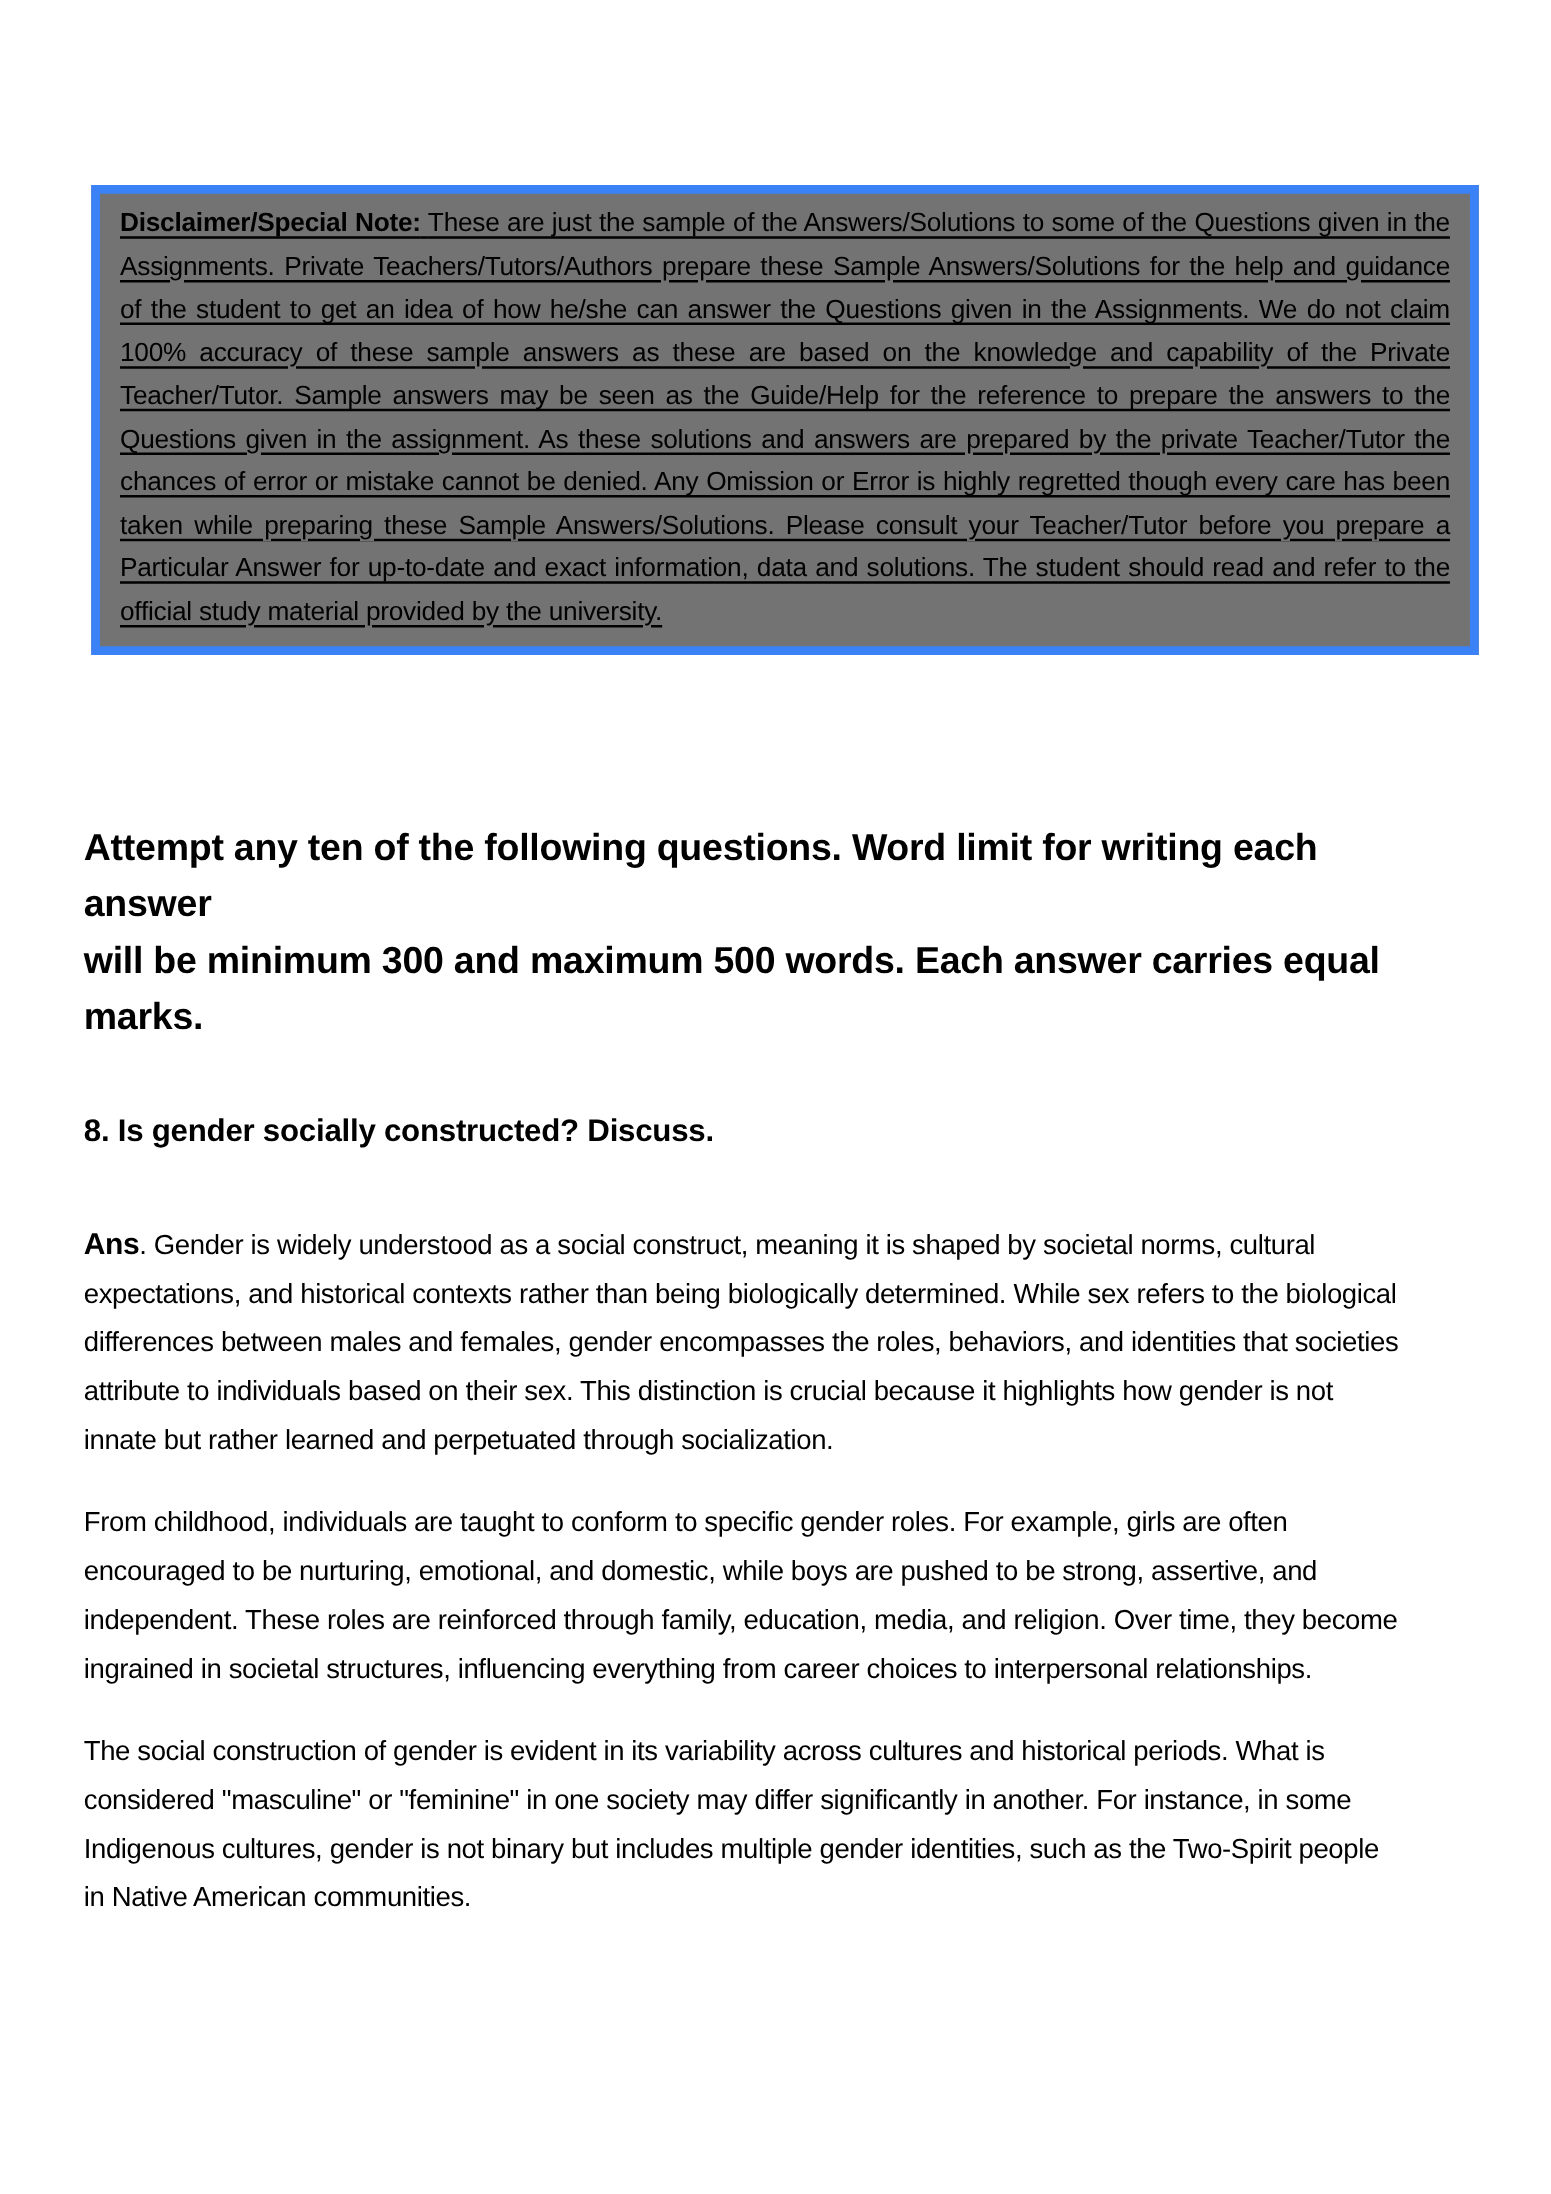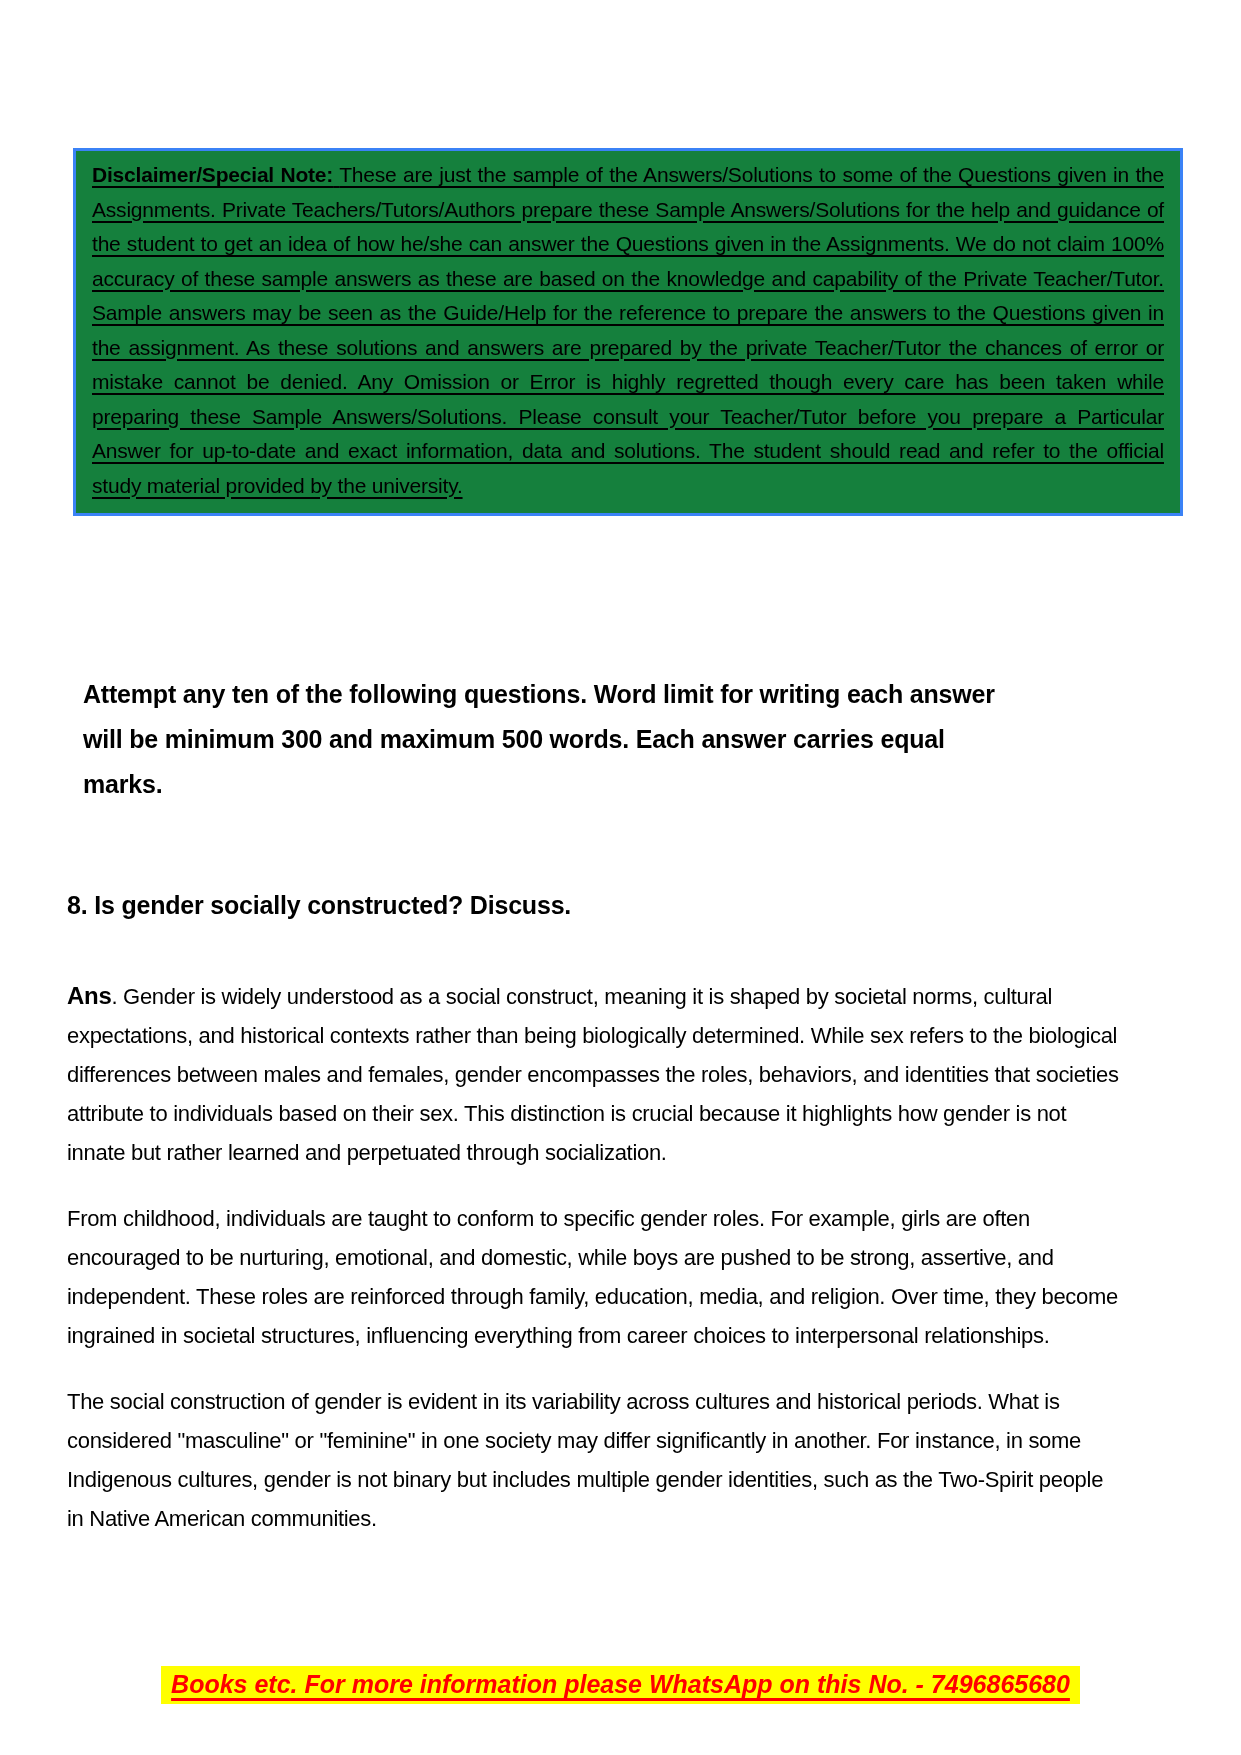--- a/index.html
+++ b/index.html
@@ -16,23 +16,23 @@
     overflow: hidden;
   }
 
   
   .disclaimer-box {
     position: absolute;
     left: 73px;
     top: 148px;
     width: 1110px;
     box-sizing: border-box;
-    border: 3px solid #3b82f6;
+    border: 7px solid #3b82f6;
     padding: 7px 16px 10px 16px;
-    background: #15803d;
+    background: #737373;
   }
   .disclaimer-box p {
     margin: 0;
     font-size: 21px;
     line-height: 34.5px;
     letter-spacing: -0.2px;
     text-align: justify;
     text-decoration: underline;
     text-decoration-thickness: 1.5px;
     text-underline-offset: 4px;
@@ -40,22 +40,22 @@
   .disclaimer-box strong {
     font-weight: 700;
   }
 
   
   .instructions {
     position: absolute;
     left: 67px;
     top: 656px;
     width: 1070px;
-    margin: 16px;
-    font-size: 25px;
+    margin: 0;
+    font-size: 30px;
     font-weight: 700;
     line-height: 45px;
     letter-spacing: -0.2px;
     white-space: pre-line;
   }
 
   
   .question-title {
     position: absolute;
     left: 67px;
@@ -124,16 +124,15 @@
 
   <h3 class="question-title">8. Is gender socially constructed? Discuss.</h3>
 
   <div class="answer">
     <p><strong class="ans-label">Ans</strong><span>. Gender is widely understood as a social construct, meaning it is shaped by societal norms, cultural expectations, and historical contexts rather than being biologically determined. While sex refers to the biological differences between males and females, gender encompasses the roles, behaviors, and identities that societies attribute to individuals based on their sex. This distinction is crucial because it highlights how gender is not innate but rather learned and perpetuated through socialization.</span></p>
     <p>From childhood, individuals are taught to conform to specific gender roles. For example, girls are often encouraged to be nurturing, emotional, and domestic, while boys are pushed to be strong, assertive, and independent. These roles are reinforced through family, education, media, and religion. Over time, they become ingrained in societal structures, influencing everything from career choices to interpersonal relationships.</p>
     <p>The social construction of gender is evident in its variability across cultures and historical periods. What is considered "masculine" or "feminine" in one society may differ significantly in another. For instance, in some Indigenous cultures, gender is not binary but includes multiple gender identities, such as the Two-Spirit people in Native American communities.</p>
   </div>
 
   <div class="footer">
-    <div><span class="hl">Books etc. For more information please WhatsApp on this No. - 7496865680</span></div>
   </div>
 
 </div>
 
 </body></html>

